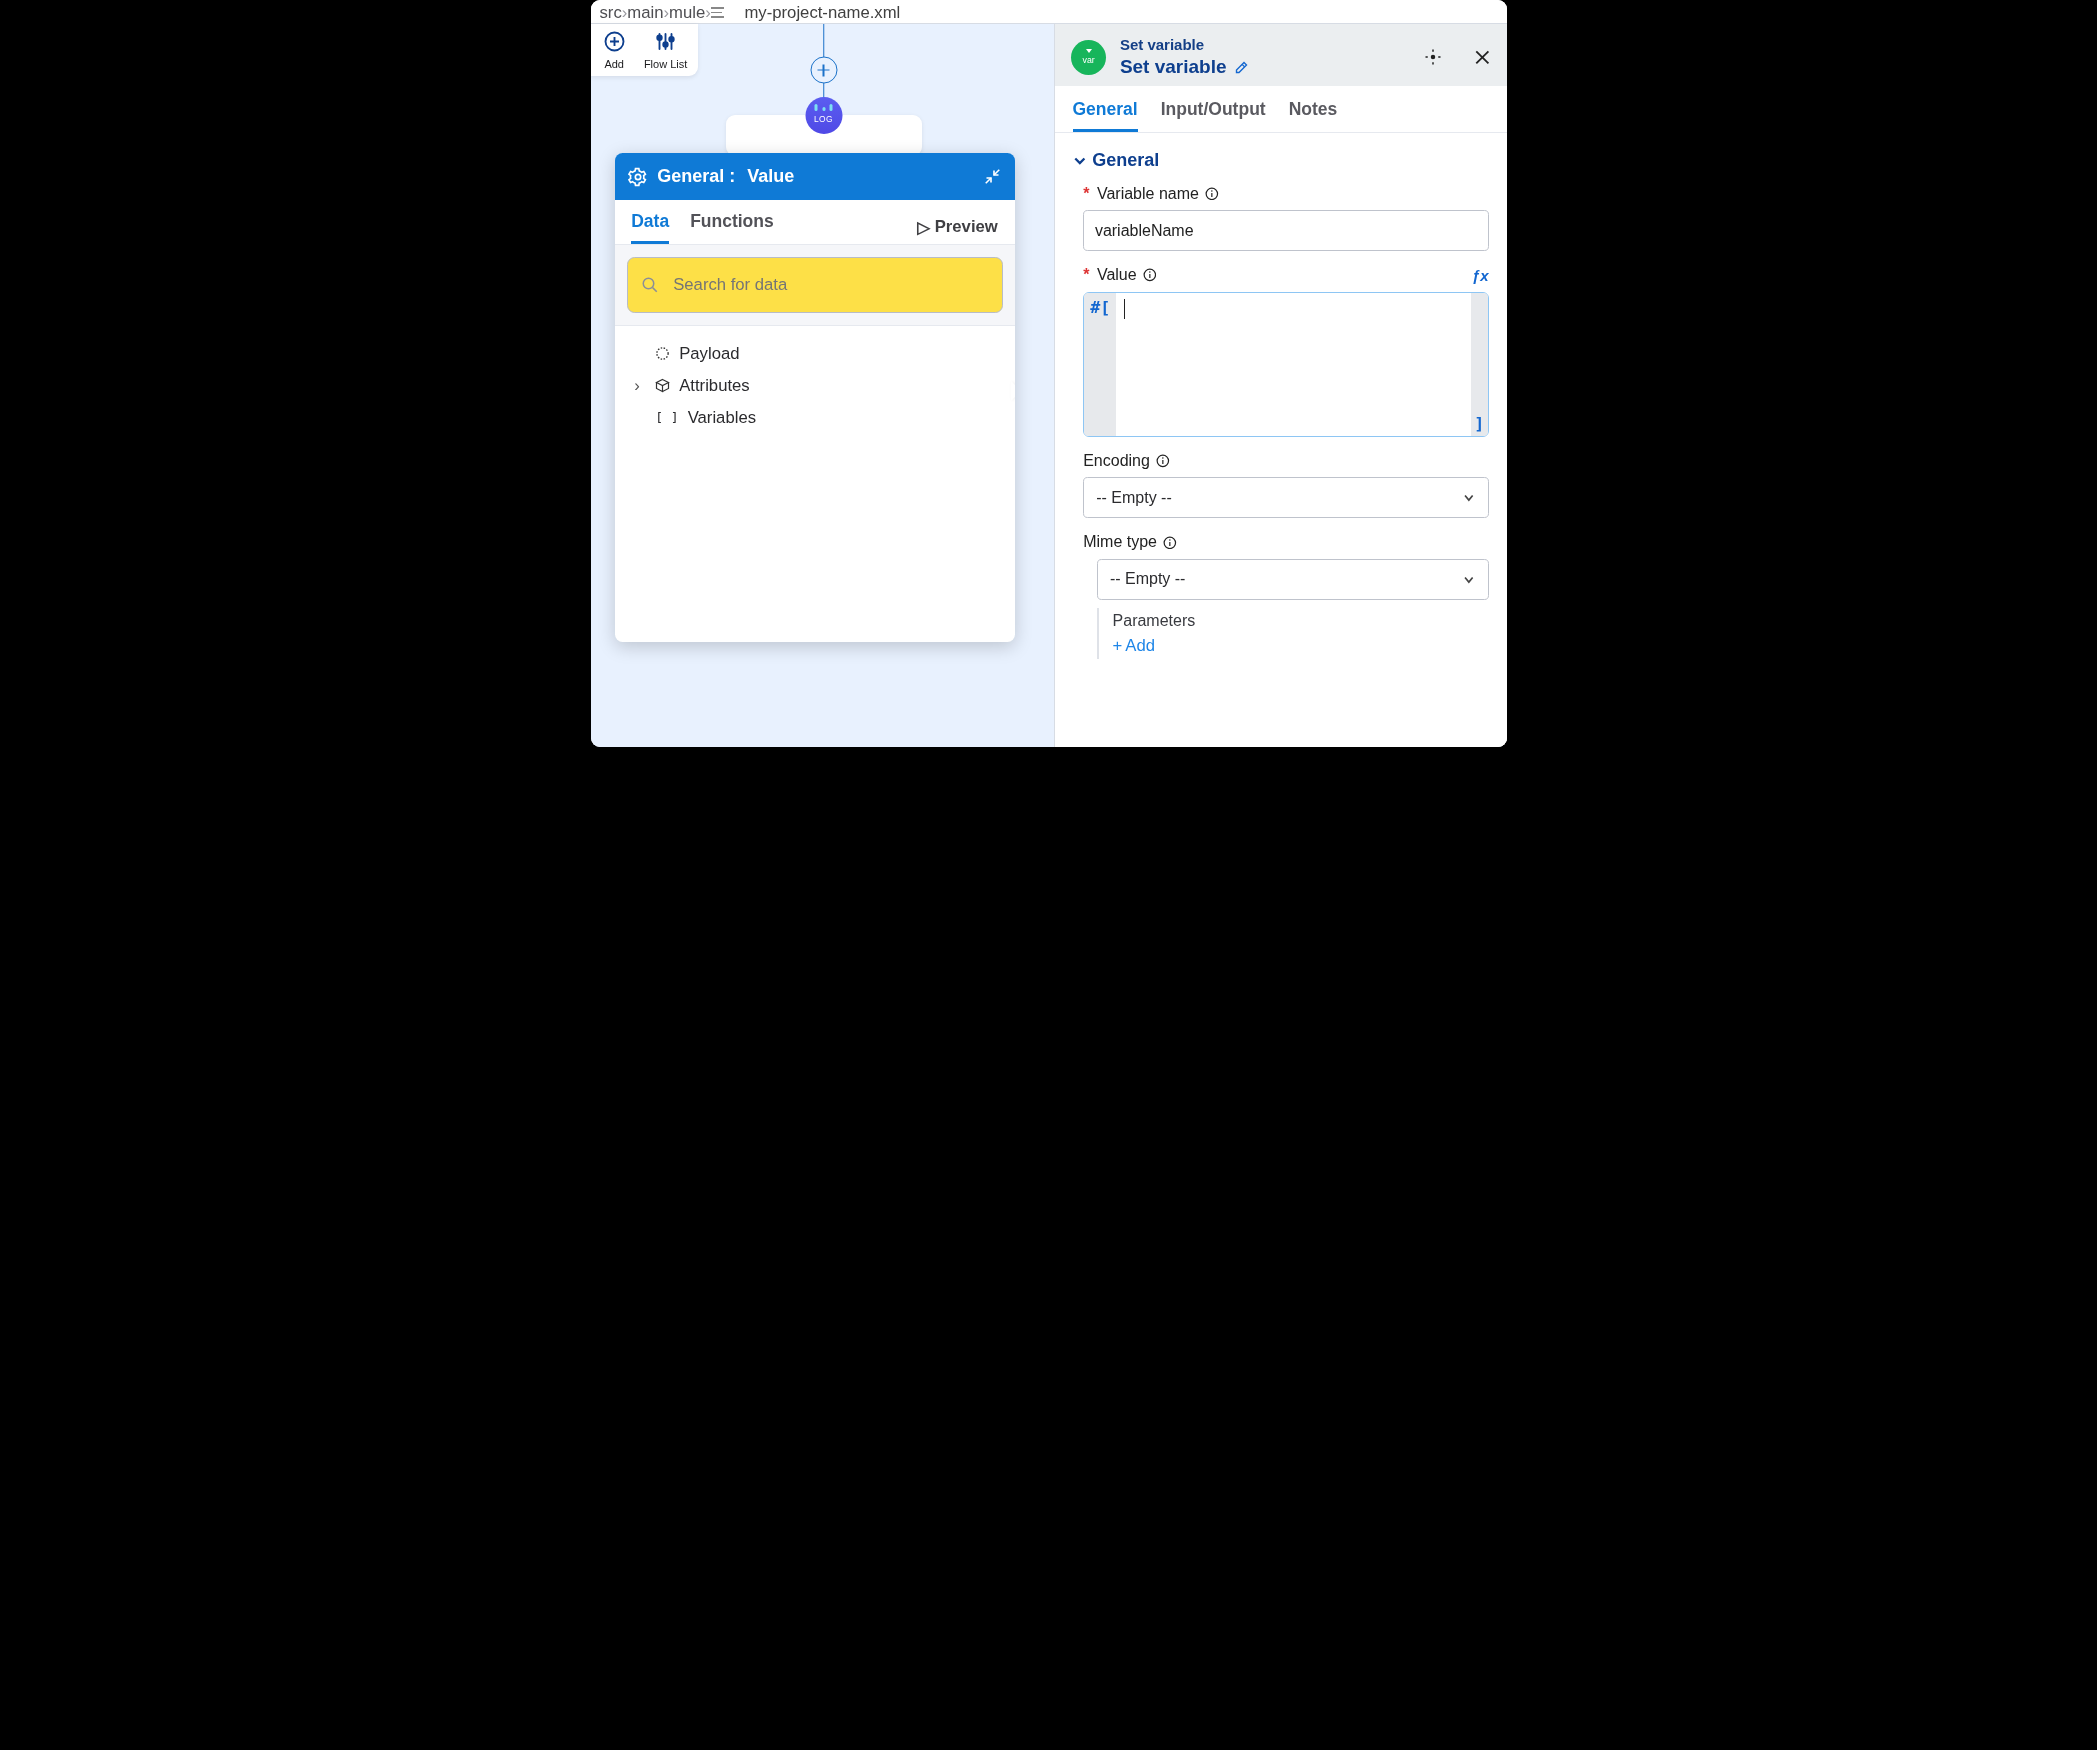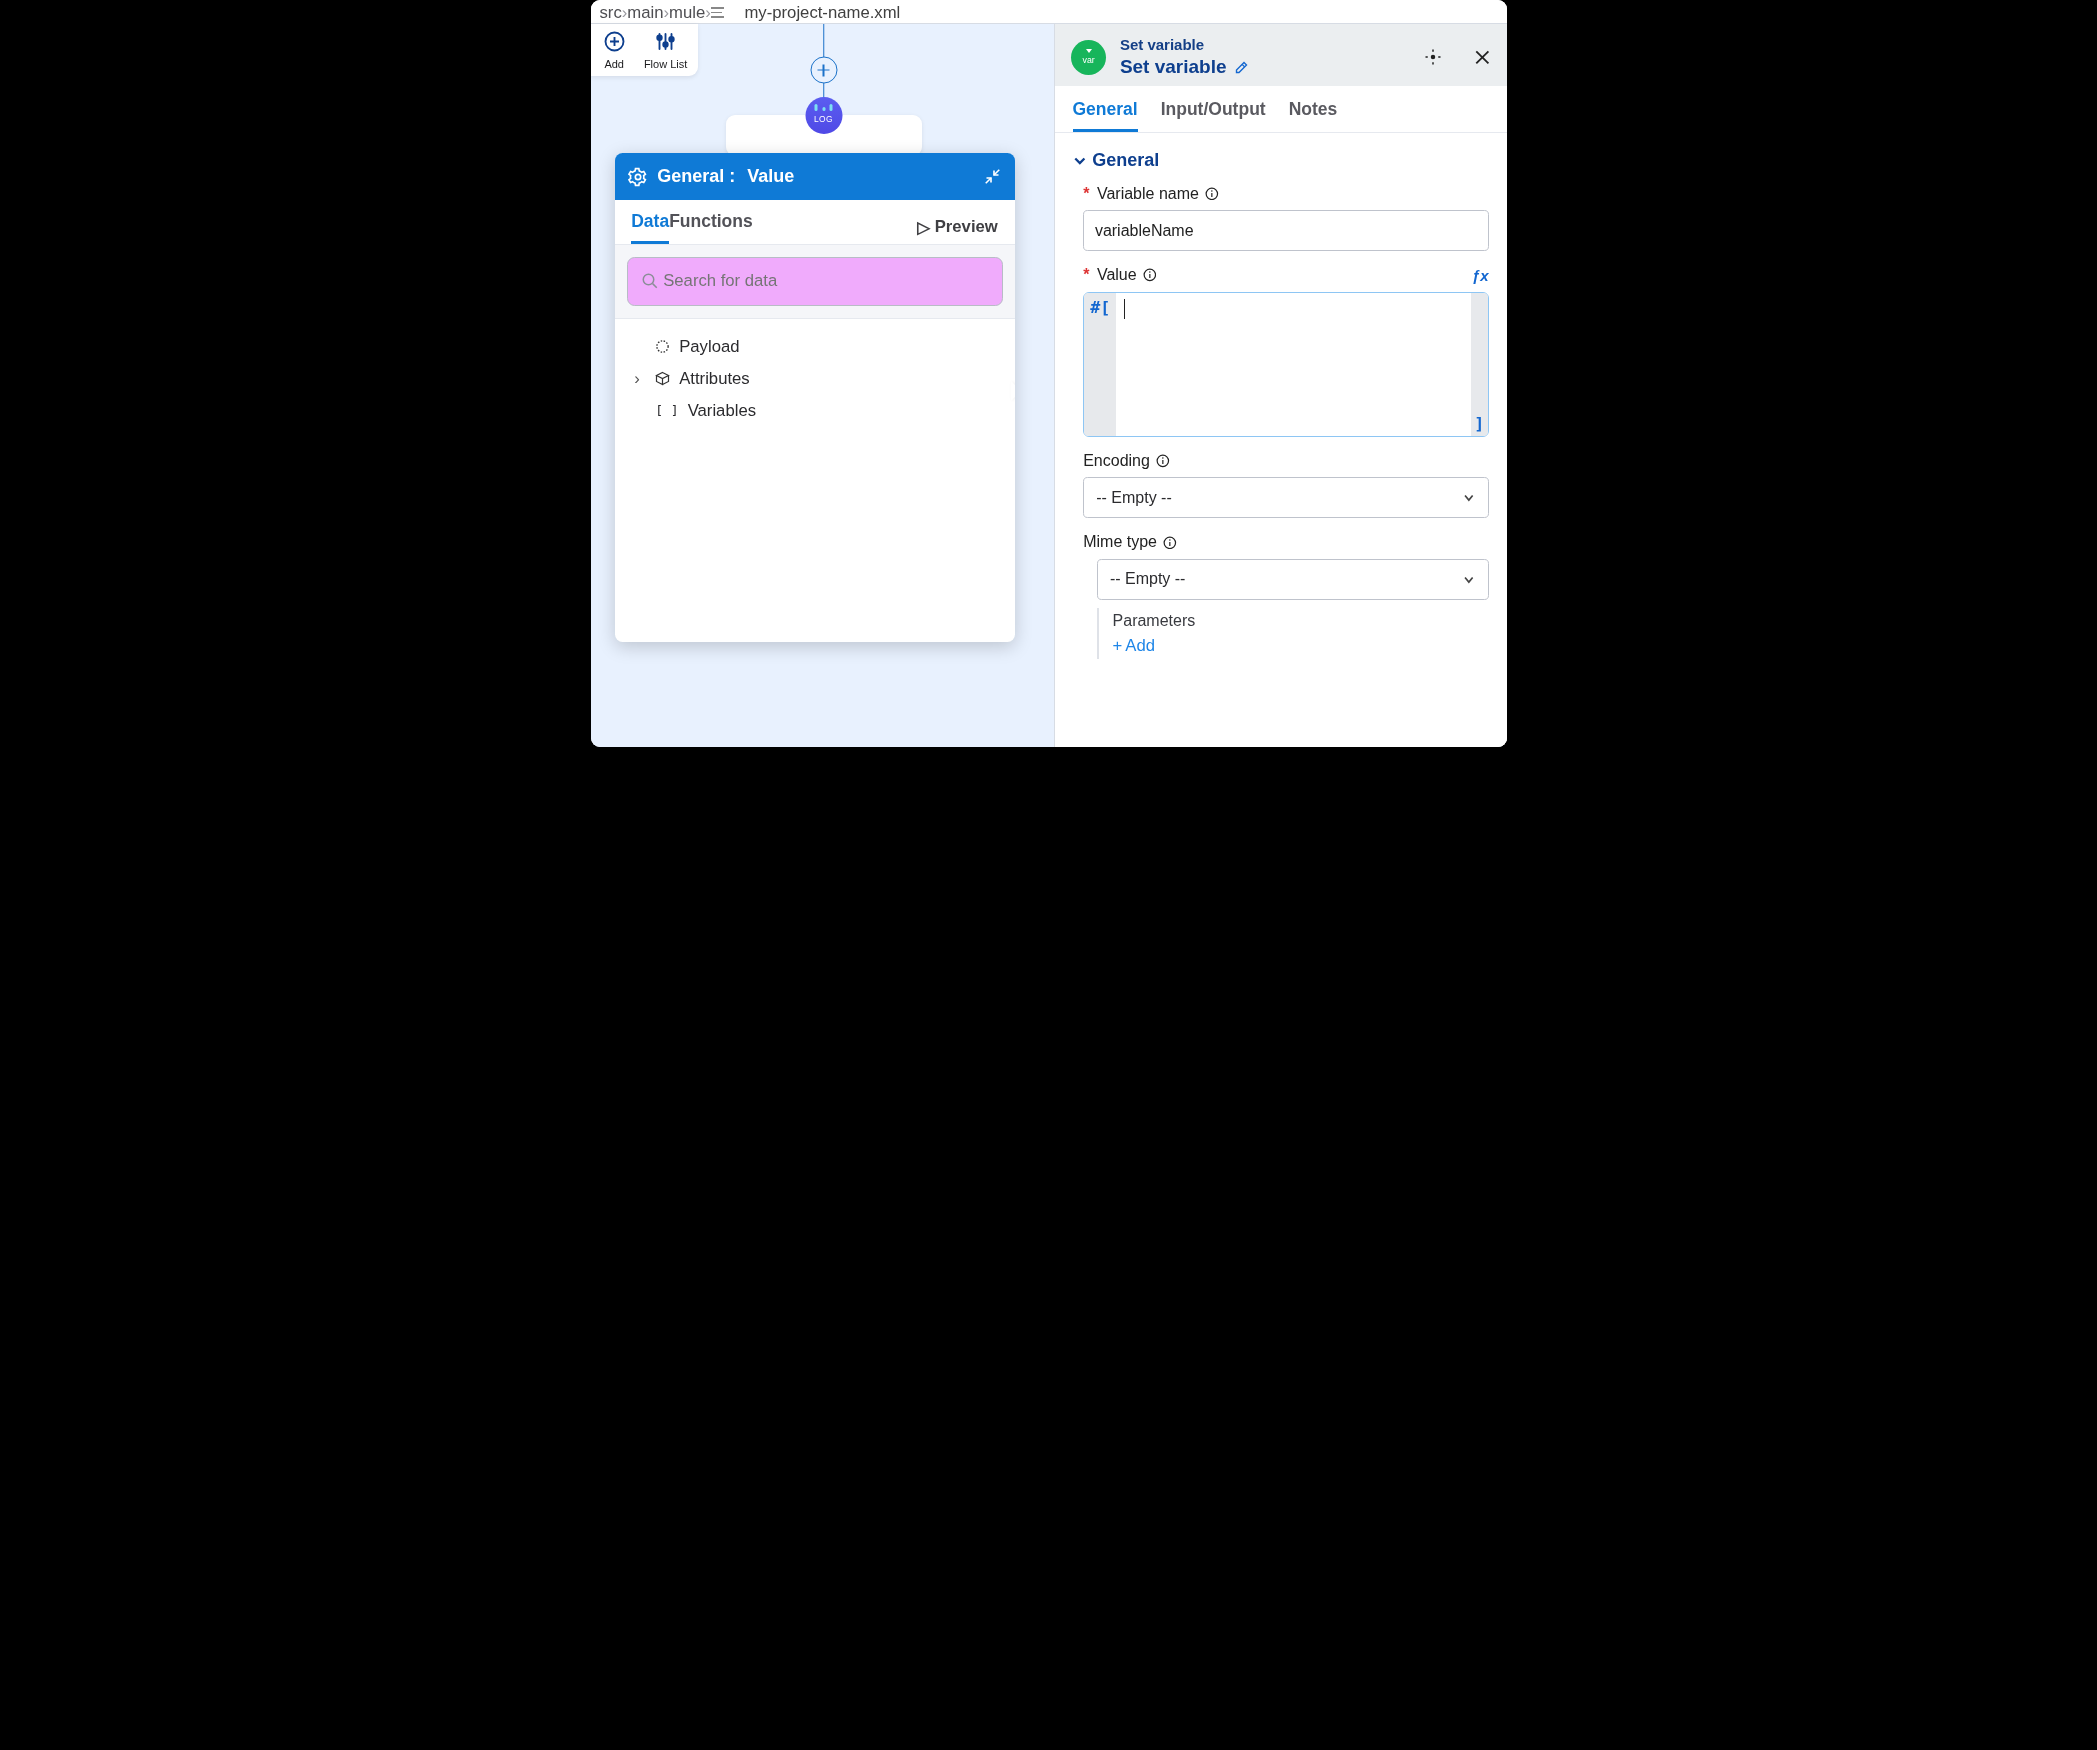--- a/index.html
+++ b/index.html
@@ -110,28 +110,28 @@
     padding: 0 15px 0 13.7px;
     font-size: 18px; font-weight: 600;
   }
   .popover-header .hdr-left { display: flex; align-items: center; gap: 9px; }
   .popover-tabs {
     display: flex; align-items: center; justify-content: space-between;
     padding: 10.7px 16.7px 0 16.7px;
     border-bottom: 0.8px solid #e6e9ef;
     background:#fff;
   }
-  .popover-tabs .tab-row { display: flex; }
+  .popover-tabs .tab-row { display: flex; gap: 21px; }
   .popover-tabs .tab { font-size: 17.5px; font-weight: 600; color: #525258; padding-bottom: 9px; }
   .popover-tabs .tab.active { color: #0f7ad6; border-bottom: 3px solid #0f7ad6; }
   .popover-tabs .preview { font-size: 16.7px; font-weight: 600; color: #3f3f43; display:flex; align-items:center; gap:4.6px; }
   .search-wrap { padding: 12px 12px; background: #f5f6f9; border-bottom: 0.8px solid #e6e9ef; }
   .search-box {
-    display: flex; align-items: center; gap: 2px;
-    height: 49px; border: 0.8px solid #b8bcc6; border-radius: 7.6px; background: #f0abfc;
+    display: flex; align-items: center; gap: 12px;
+    height: 56px; border: 0.8px solid #b8bcc6; border-radius: 7.6px; background: #fde047;
     padding: 0 13.7px; color: #8b8e98; font-size: 16.7px;
   }
   .tree { padding: 12px 13.7px; }
   .tree-row { display: flex; align-items: center; gap: 9px; padding: 6px 4.6px 6px 24px; font-size: 16.7px; color: #2b2b2e; }
   .tree-row .chev { width: 12px; color: #555; margin-left:-18px; }
 
   .pointer-notch {
     position: absolute; right: -6px; top: 228px;
     width: 0; height: 0; border-top: 10.7px solid transparent; border-bottom: 10.7px solid transparent;
     border-left: 10.7px solid #fff;

